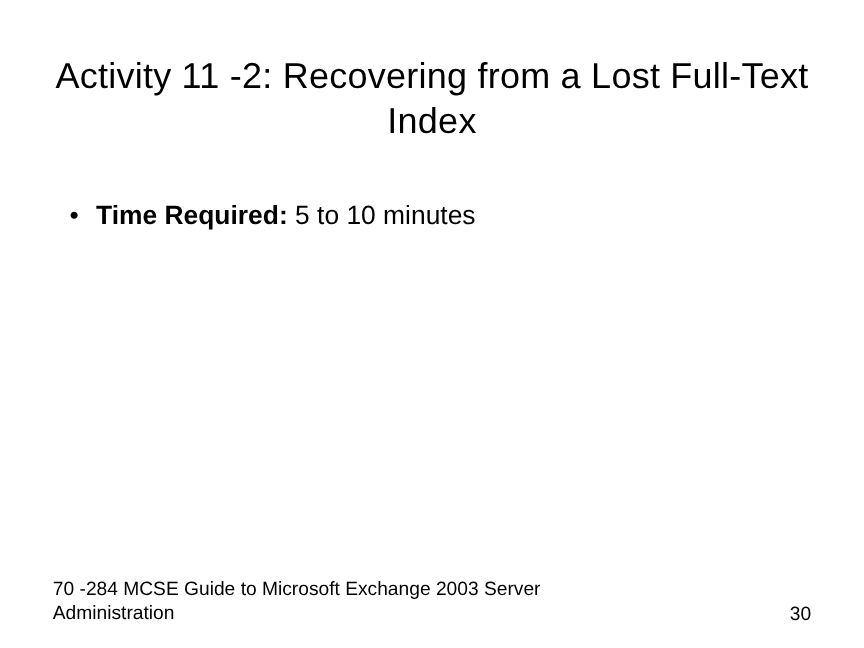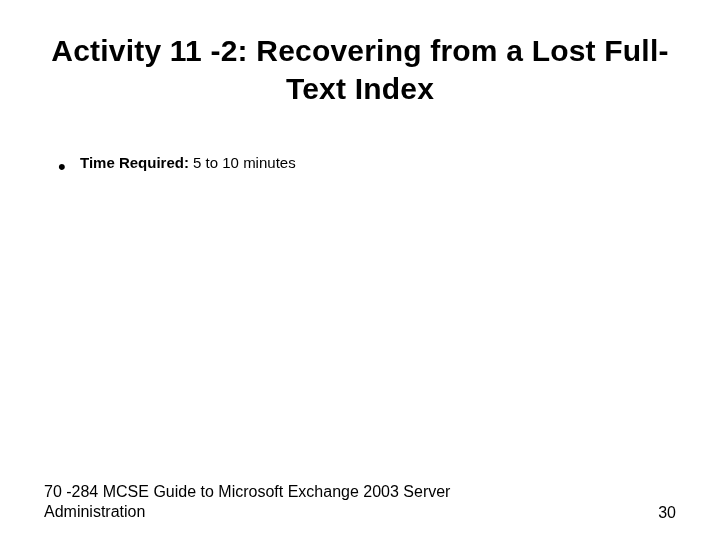--- a/index.html
+++ b/index.html
@@ -1,20 +1,20 @@
 <!DOCTYPE html>
 <html><head>
 <meta charset="utf-8">
 <style>
   * { margin: 0; padding: 0; box-sizing: border-box; }
   html, body { width: 720px; height: 540px; background: #fff; font-family: Arial, Helvetica, sans-serif; color: #000; }
   .slide { width: 720px; height: 540px; position: relative; padding: 28px 44px 0 44px; }
-  .title { font-size: 30px; font-weight: 700; text-align: center; line-height: 1.25; margin: 4px auto 46px auto; letter-spacing: 0.2px; }
+  .title { font-size: 30px; font-weight: 400; text-align: center; line-height: 1.25; margin: 17px auto 46px auto; letter-spacing: 0.2px; }
   .bullets { list-style: none; padding-left: 14px; }
-  .bullets li { font-size: 15px; line-height: 1.28; margin-bottom: 2px; position: relative; padding-left: 22px; }
+  .bullets li { font-size: 22px; line-height: 1.28; margin-bottom: 2px; position: relative; padding-left: 22px; }
   .bullets li::before { content: "•"; position: absolute; left: 0; top: 0; font-size: 22px; }
   .lbl { font-weight: 700; }
   .footer { position: absolute; bottom: 18px; left: 44px; right: 44px; display: flex; justify-content: space-between; align-items: flex-end; font-size: 16px; font-weight: 400; }
   .footer-text { max-width: 430px; line-height: 1.25; }
   .page-num { font-size: 16px; margin-left: 18px; }
 </style>
 </head>
 <body>
 
 <div class="slide">

